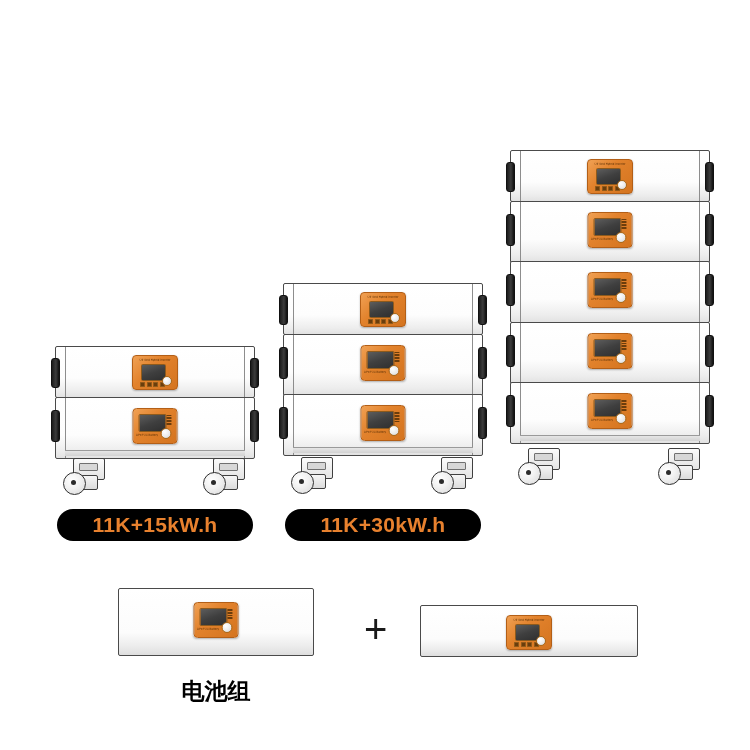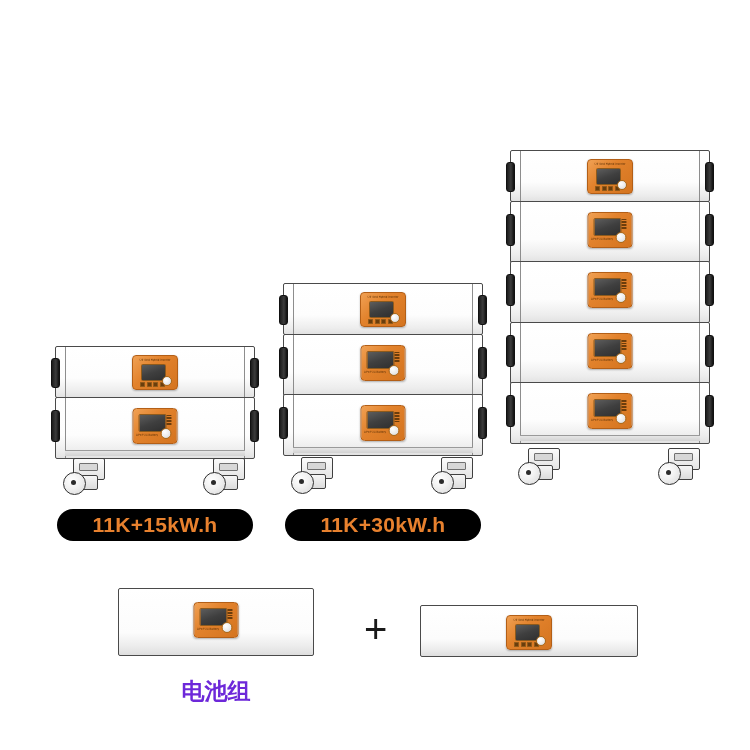--- a/index.html
+++ b/index.html
@@ -113,21 +113,21 @@
 
   
   .legend-unit{position:absolute;}
   .legend-unit .box{
     position:relative;box-sizing:border-box;height:100%;
     background:linear-gradient(180deg,#ffffff 0%,#fcfcfc 66%,#ebebeb 88%,#dedede 100%);
     border:1.4px solid #4a4a4a;border-radius:2px;
   }
   .legend-cap{
     position:absolute;left:0;right:0;text-align:center;
-    font-size:23px;font-weight:bold;color:#6d28d9;
+    font-size:23px;font-weight:bold;color:#000000;
   }
   #plus-sign{
     position:absolute;color:#1a1a1a;font-size:40px;font-weight:300;line-height:1;
   }
 </style>
 </head>
 <body>
 
 <div class="stage">
 

